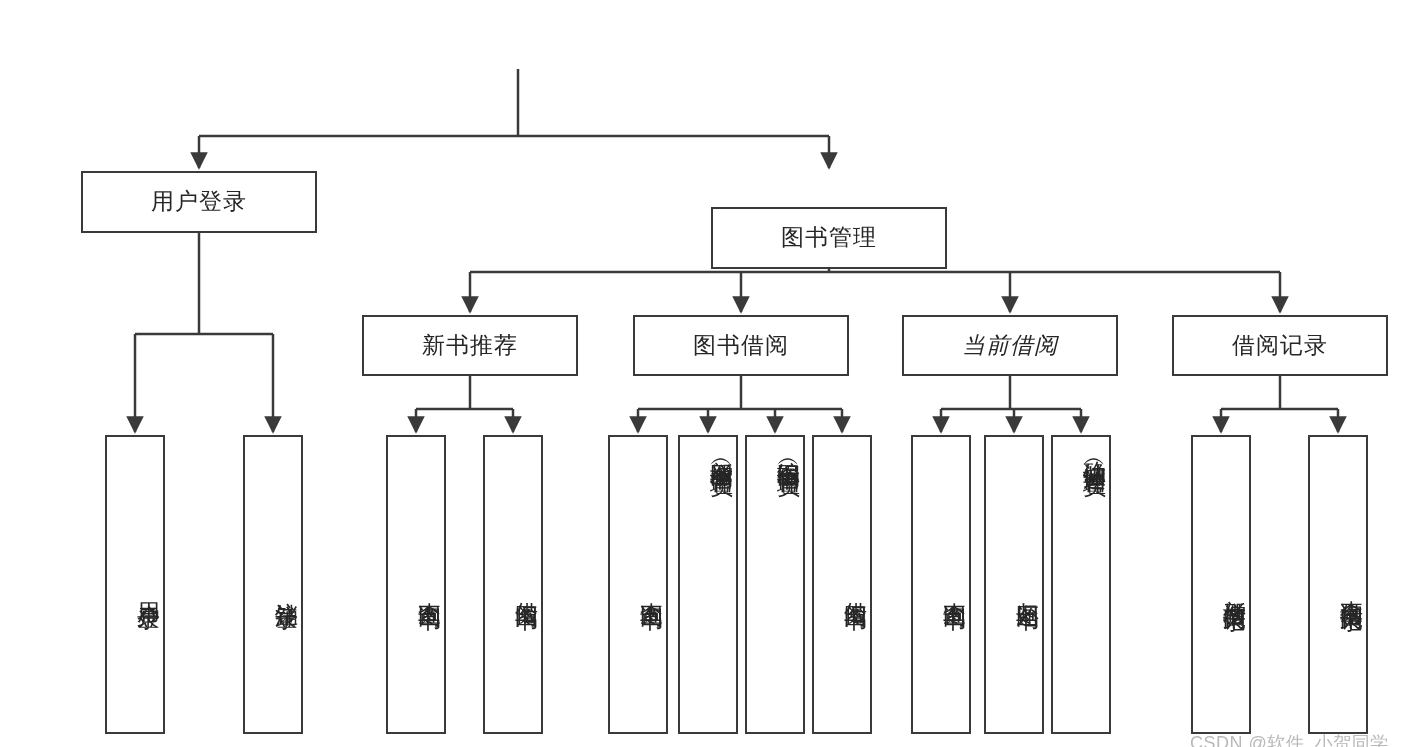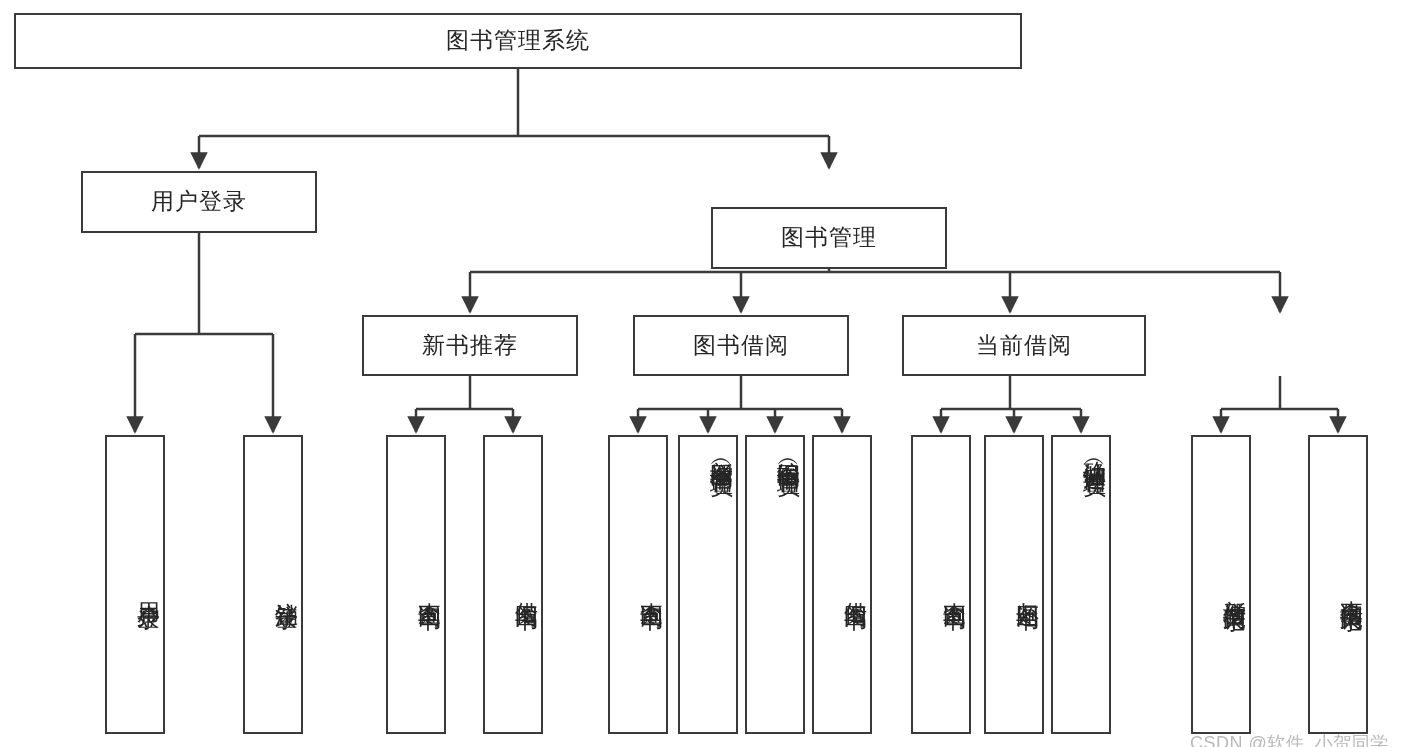--- a/index.html
+++ b/index.html
@@ -115,28 +115,28 @@
       <path d="M 1014 409 L 1014 432" marker-end="url(#arrow)"></path>
       <path d="M 1081 409 L 1081 432" marker-end="url(#arrow)"></path>
 
       <path d="M 1280 376 L 1280 409"></path>
       <path d="M 1221 409 L 1338 409"></path>
       <path d="M 1221 409 L 1221 432" marker-end="url(#arrow)"></path>
       <path d="M 1338 409 L 1338 432" marker-end="url(#arrow)"></path>
     </g>
   </svg>
 
-  <div class="node horiz" id="n-title" style="left: 14px; top: 13px; width: 1008px; height: 56px;">图书管理系统</div>
 
   <div class="node horiz" id="n-l2-0" style="left: 81px; top: 171px; width: 236px; height: 62px;">用户登录</div>
   <div class="node horiz" id="n-l2-1" style="left: 711px; top: 171px; width: 236px; height: 62px; margin-top: 36px;">图书管理</div>
 
   <div class="node horiz" id="n-l3-1" style="left: 633px; top: 315px; width: 216px; height: 61px;">图书借阅</div>
   <div class="node horiz" id="n-l3-0" style="left: 362px; top: 315px; width: 216px; height: 61px;">新书推荐</div>
-  <div class="node horiz" id="n-l3-2" style="left: 902px; top: 315px; width: 244px; height: 61px;">当前借阅</div>
+  <div class="node horiz" id="n-l3-2" style="left: 902px; top: 315px; width: 216px; height: 61px; font-style: italic;">当前借阅</div>
+  <div class="node horiz" id="n-l3-3" style="left: 1172px; top: 315px; width: 216px; height: 61px;">借阅记录</div>
 
   <div class="node vert" id="n-lf-0" style="left: 105px; top: 435px; width: 60px; height: 299px;">用户登录</div>
   <div class="node vert" id="n-lf-1" style="left: 243px; top: 435px; width: 60px; height: 299px;">注销登录</div>
   <div class="node vert" id="n-lf-2" style="left: 386px; top: 435px; width: 60px; height: 299px;">查询图书</div>
   <div class="node vert" id="n-lf-3" style="left: 483px; top: 435px; width: 60px; height: 299px;">借阅图书</div>
   <div class="node vert" id="n-lf-4" style="left: 608px; top: 435px; width: 60px; height: 299px;">查询图书</div>
   <div class="node vert topalign" id="n-lf-5" style="left: 678px; top: 435px; width: 60px; height: 299px;">新增图书（管理员）</div>
   <div class="node vert topalign" id="n-lf-6" style="left: 745px; top: 435px; width: 60px; height: 299px;">编辑图书（管理员）</div>
   <div class="node vert" id="n-lf-7" style="left: 812px; top: 435px; width: 60px; height: 299px;">借阅图书</div>
   <div class="node vert" id="n-lf-8" style="left: 911px; top: 435px; width: 60px; height: 299px;">查询图书</div>

